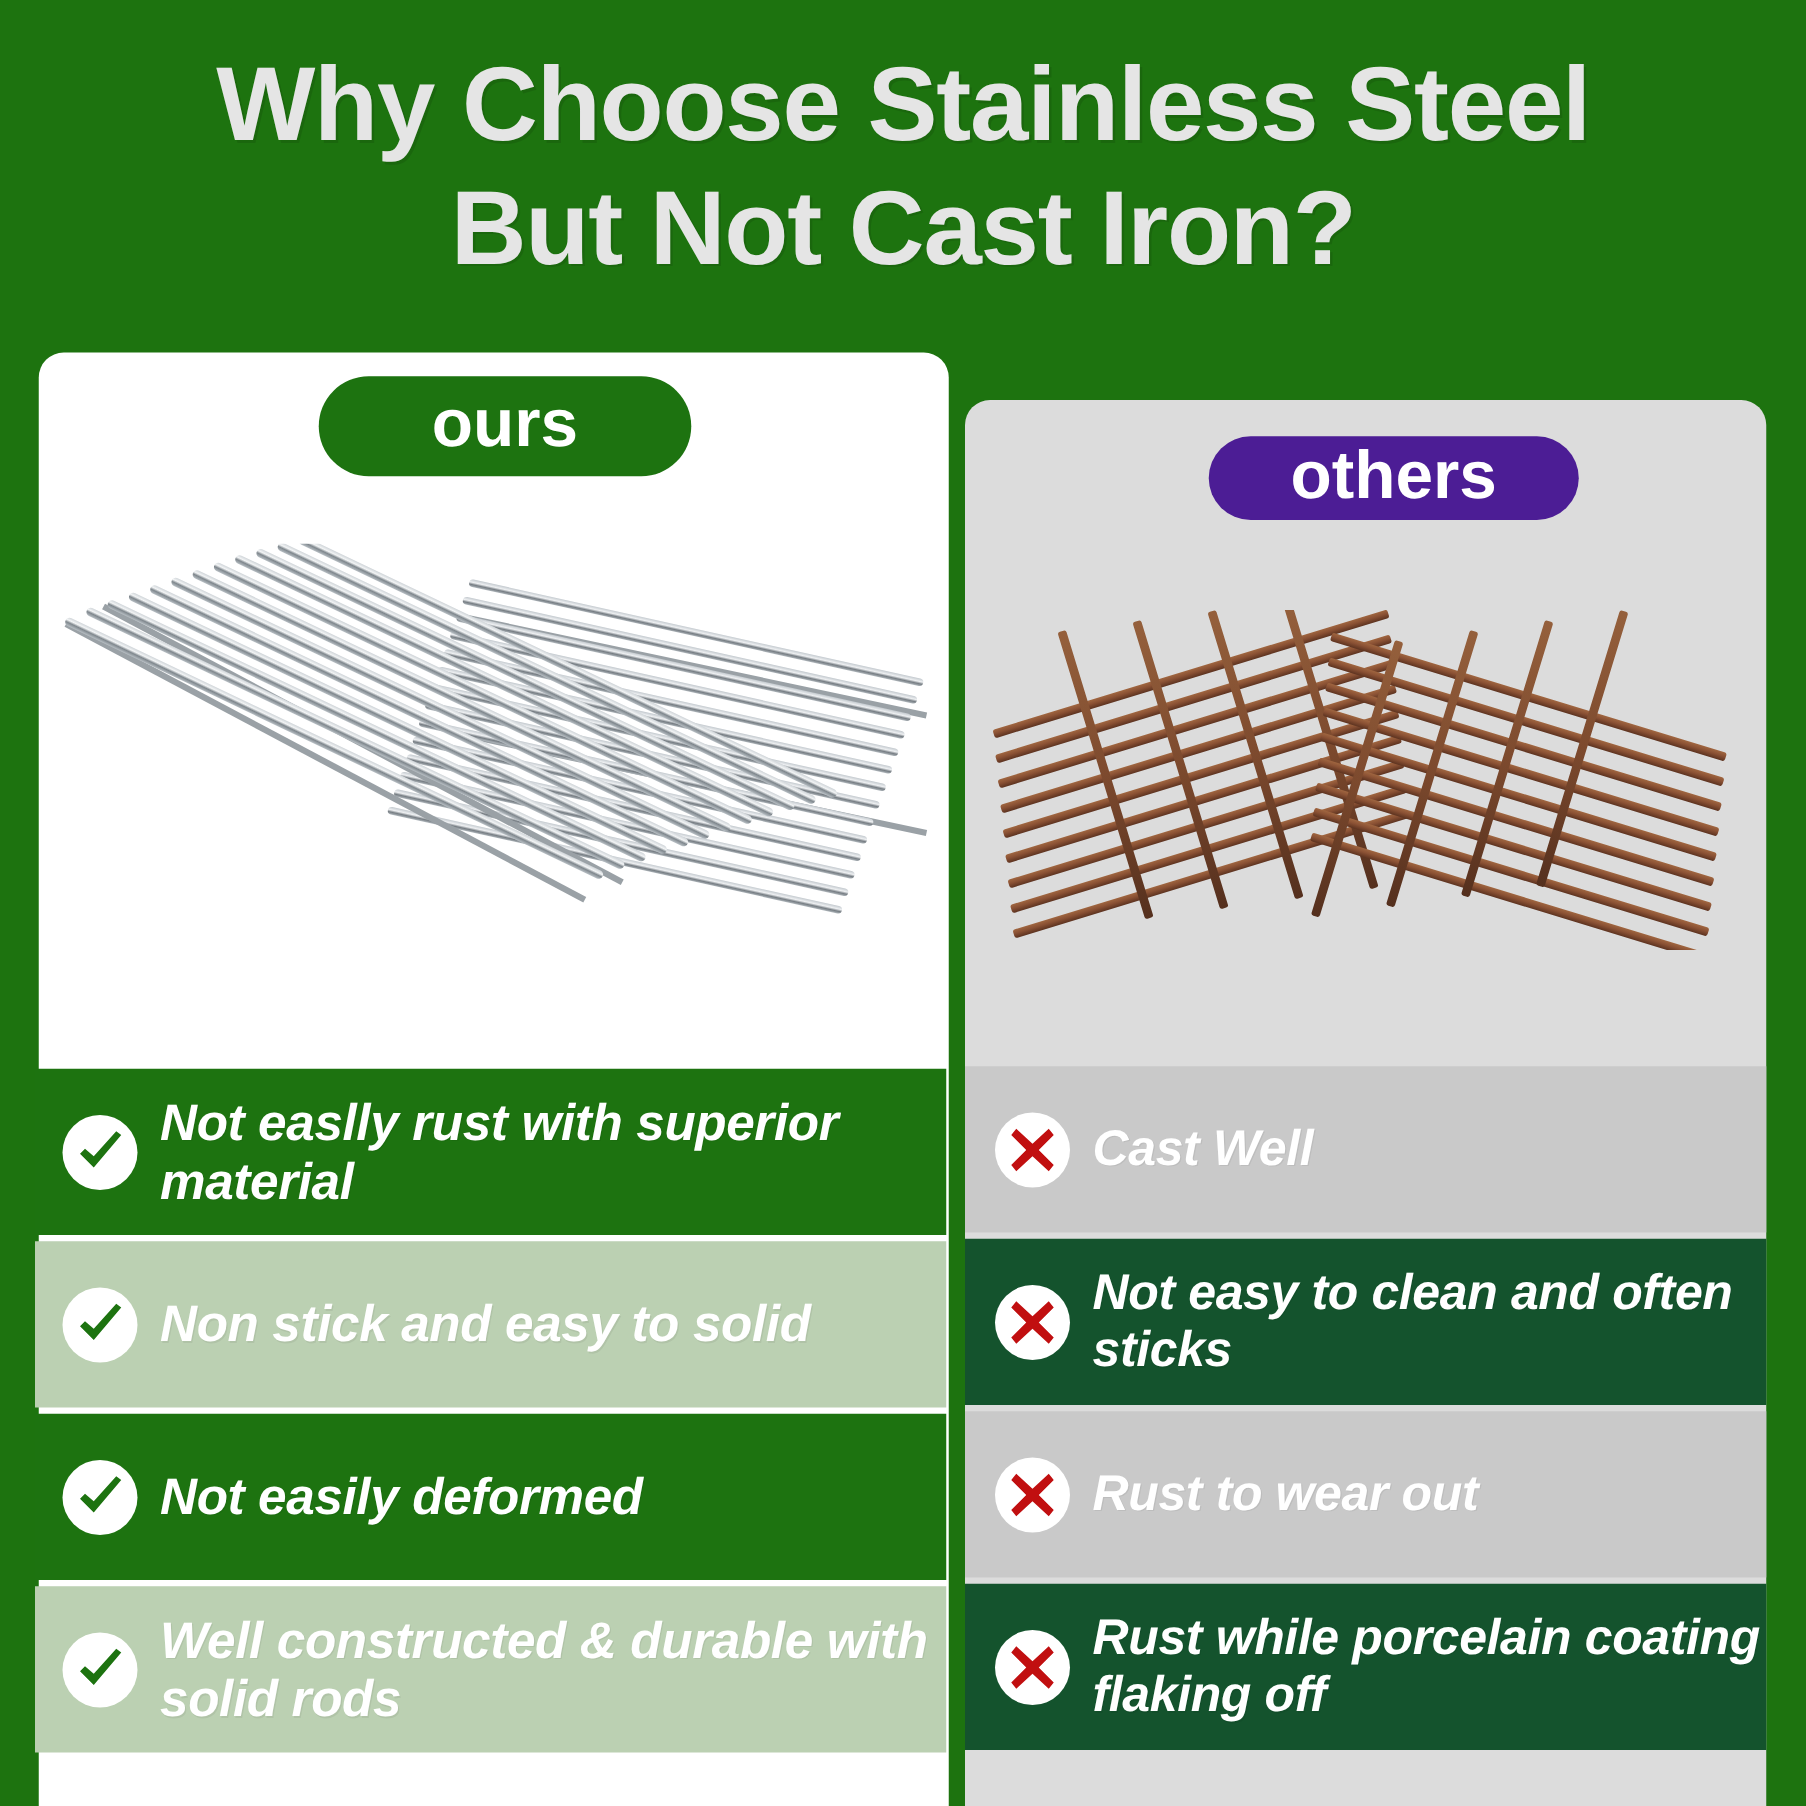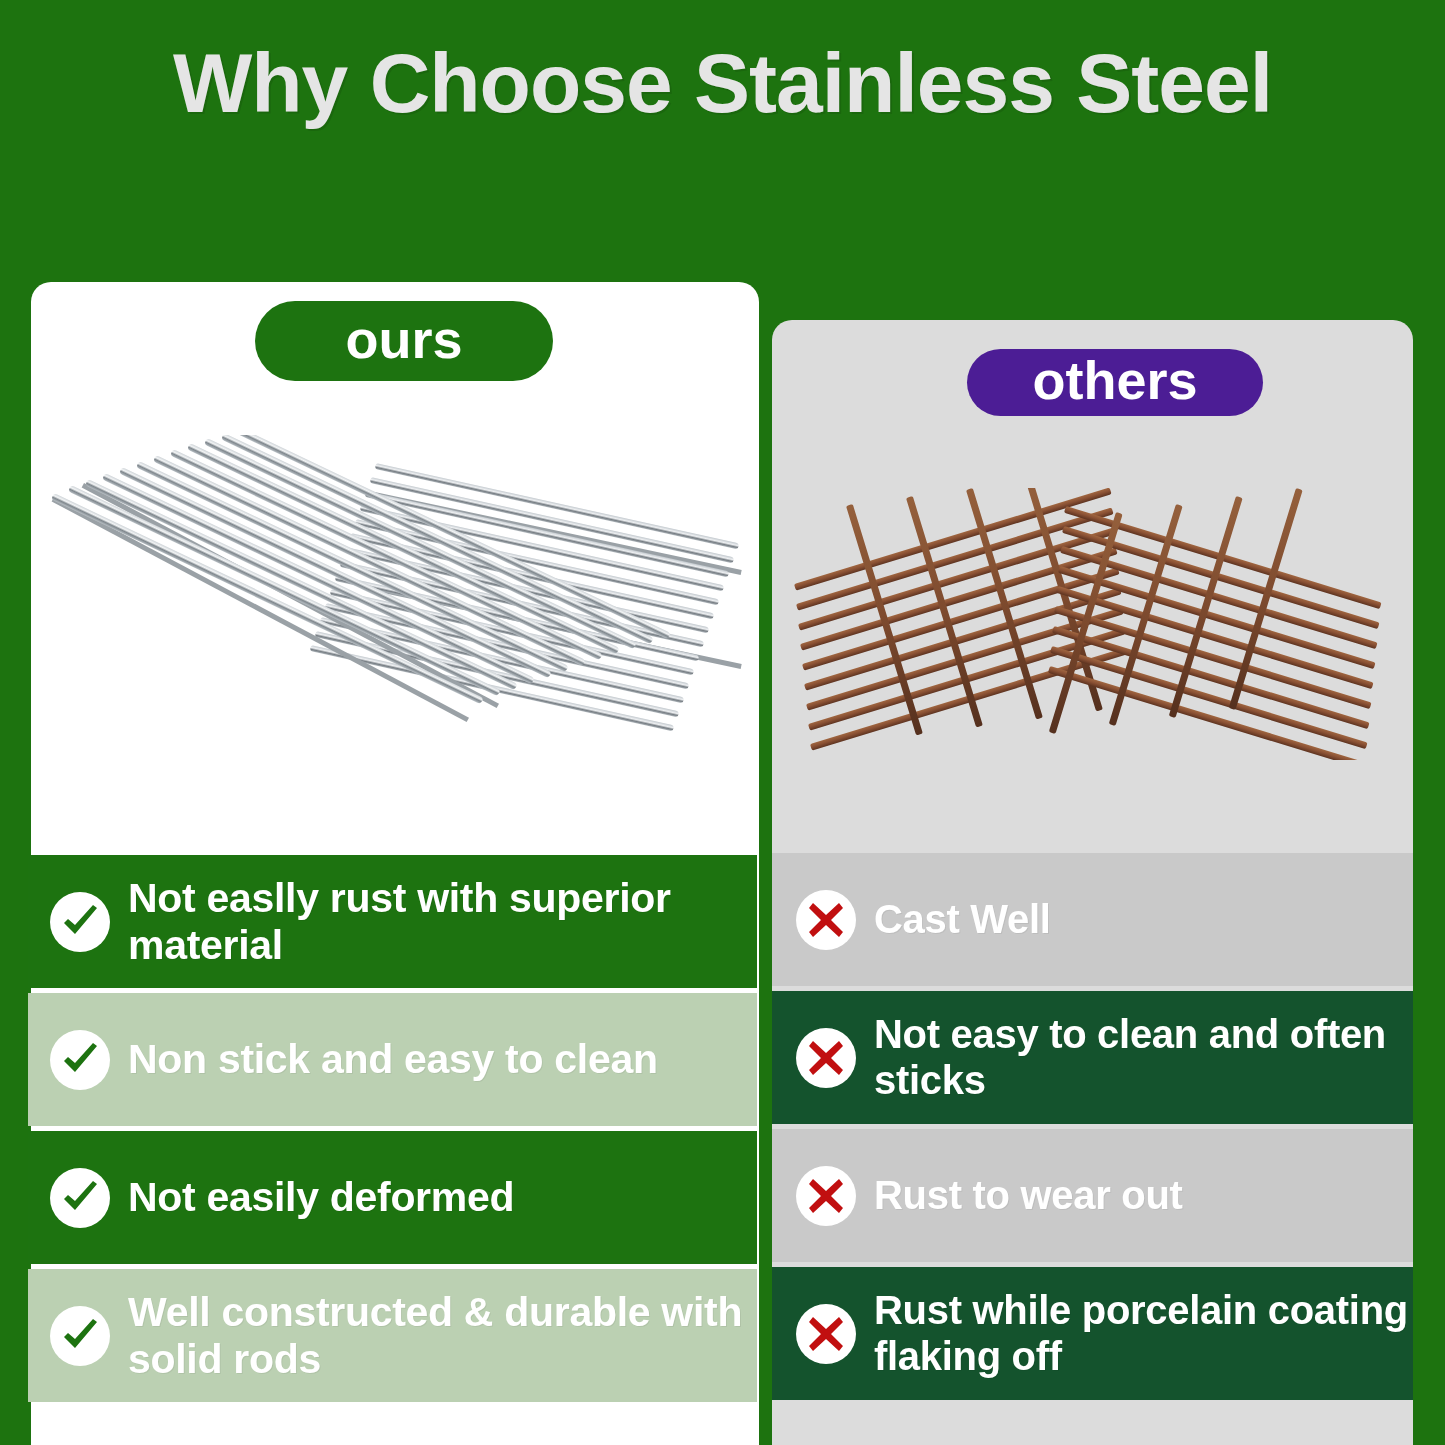--- a/index.html
+++ b/index.html
@@ -149,30 +149,32 @@
   }
   .icon-wrap svg { display: block; }
 
   .frow-label {
     color: #ffffff;
     font-weight: bold;
     font-size: 41px;
     line-height: 1.14;
     letter-spacing: -0.3px;
     text-shadow: 1px 1px 0 rgba(0,0,0,0.06);
+    font-style: italic;
   }
   .rows-right .frow-label { font-size: 40px; }
 </style>
 </head>
 <body>
 
 <div id="root">
 
   <div class="title-block">
     <span class="title-line">Why Choose Stainless Steel</span>
+    <span class="title-line">But Not Cast Iron?</span>
   </div>
 
   <div class="panel-ours"></div>
 
   <div class="panel-others"></div>
 
   <div class="prod-ours">
     <svg viewBox="0 0 712 300" preserveAspectRatio="none" aria-hidden="true">
       <defs>
         <linearGradient id="steelRod" x1="0" y1="0" x2="0" y2="1">
@@ -306,21 +308,21 @@
       <span class="frow-label">Not easlly rust with superior material</span>
     </div>
 
     <div class="frow h-std bg-green-light">
       <span class="icon-wrap">
         <svg width="62" height="62" viewBox="0 0 62 62">
           <circle cx="31" cy="31" r="30" fill="#ffffff"></circle>
           <path d="M15 32 L26 43 L48 17 L44 14 L26 34 L19 28 Z" fill="#1d7310"></path>
         </svg>
       </span>
-      <span class="frow-label">Non stick and easy to clean</span>
+      <span class="frow-label">Non stick and easy to solid</span>
     </div>
 
     <div class="frow h-std bg-green-dark">
       <span class="icon-wrap">
         <svg width="62" height="62" viewBox="0 0 62 62">
           <circle cx="31" cy="31" r="30" fill="#ffffff"></circle>
           <path d="M15 32 L26 43 L48 17 L44 14 L26 34 L19 28 Z" fill="#1d7310"></path>
         </svg>
       </span>
       <span class="frow-label">Not easily deformed</span>

